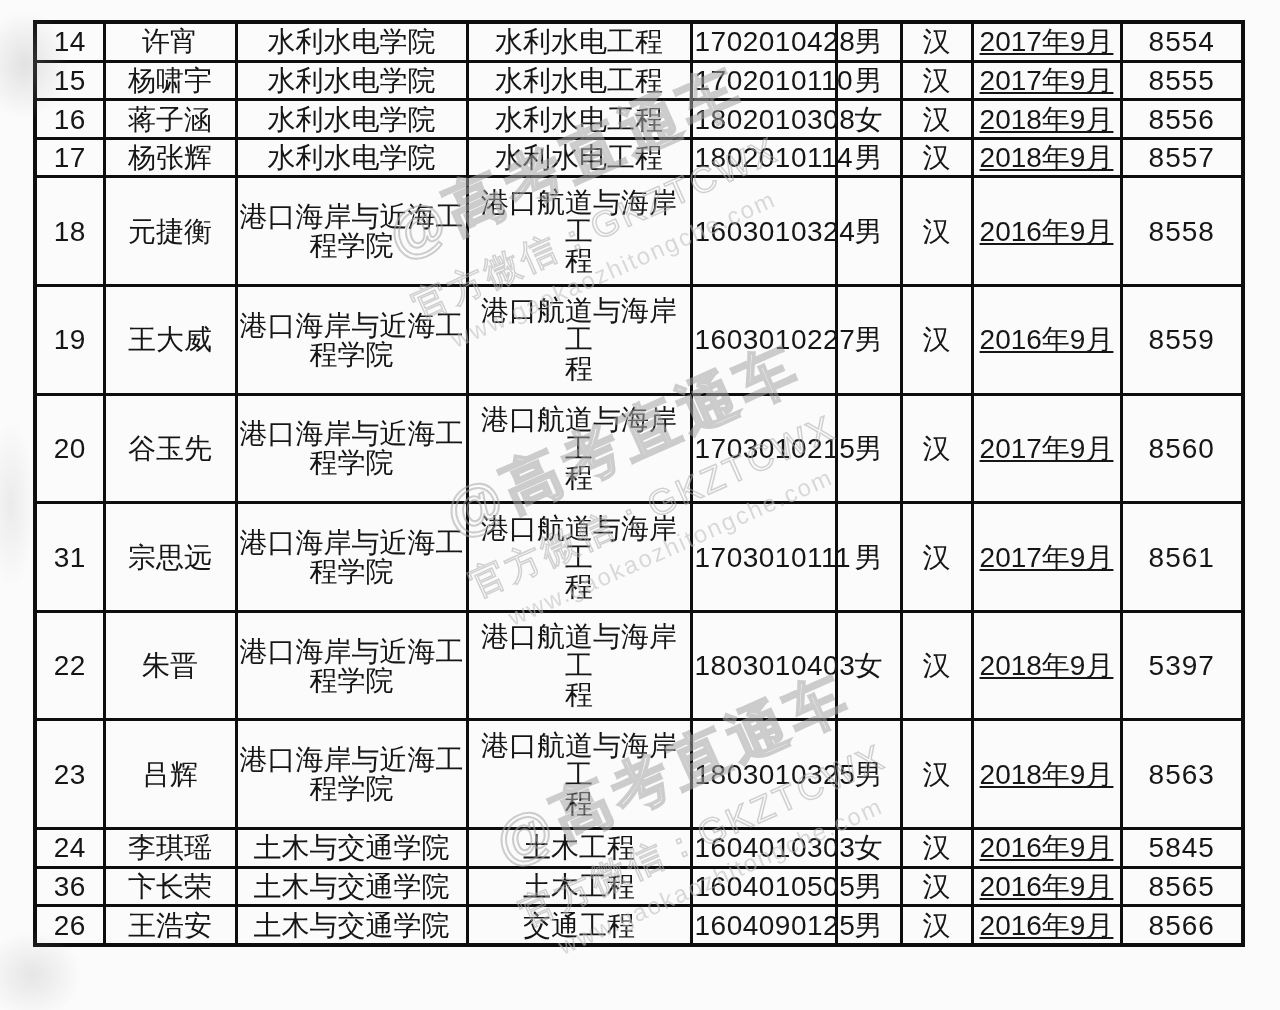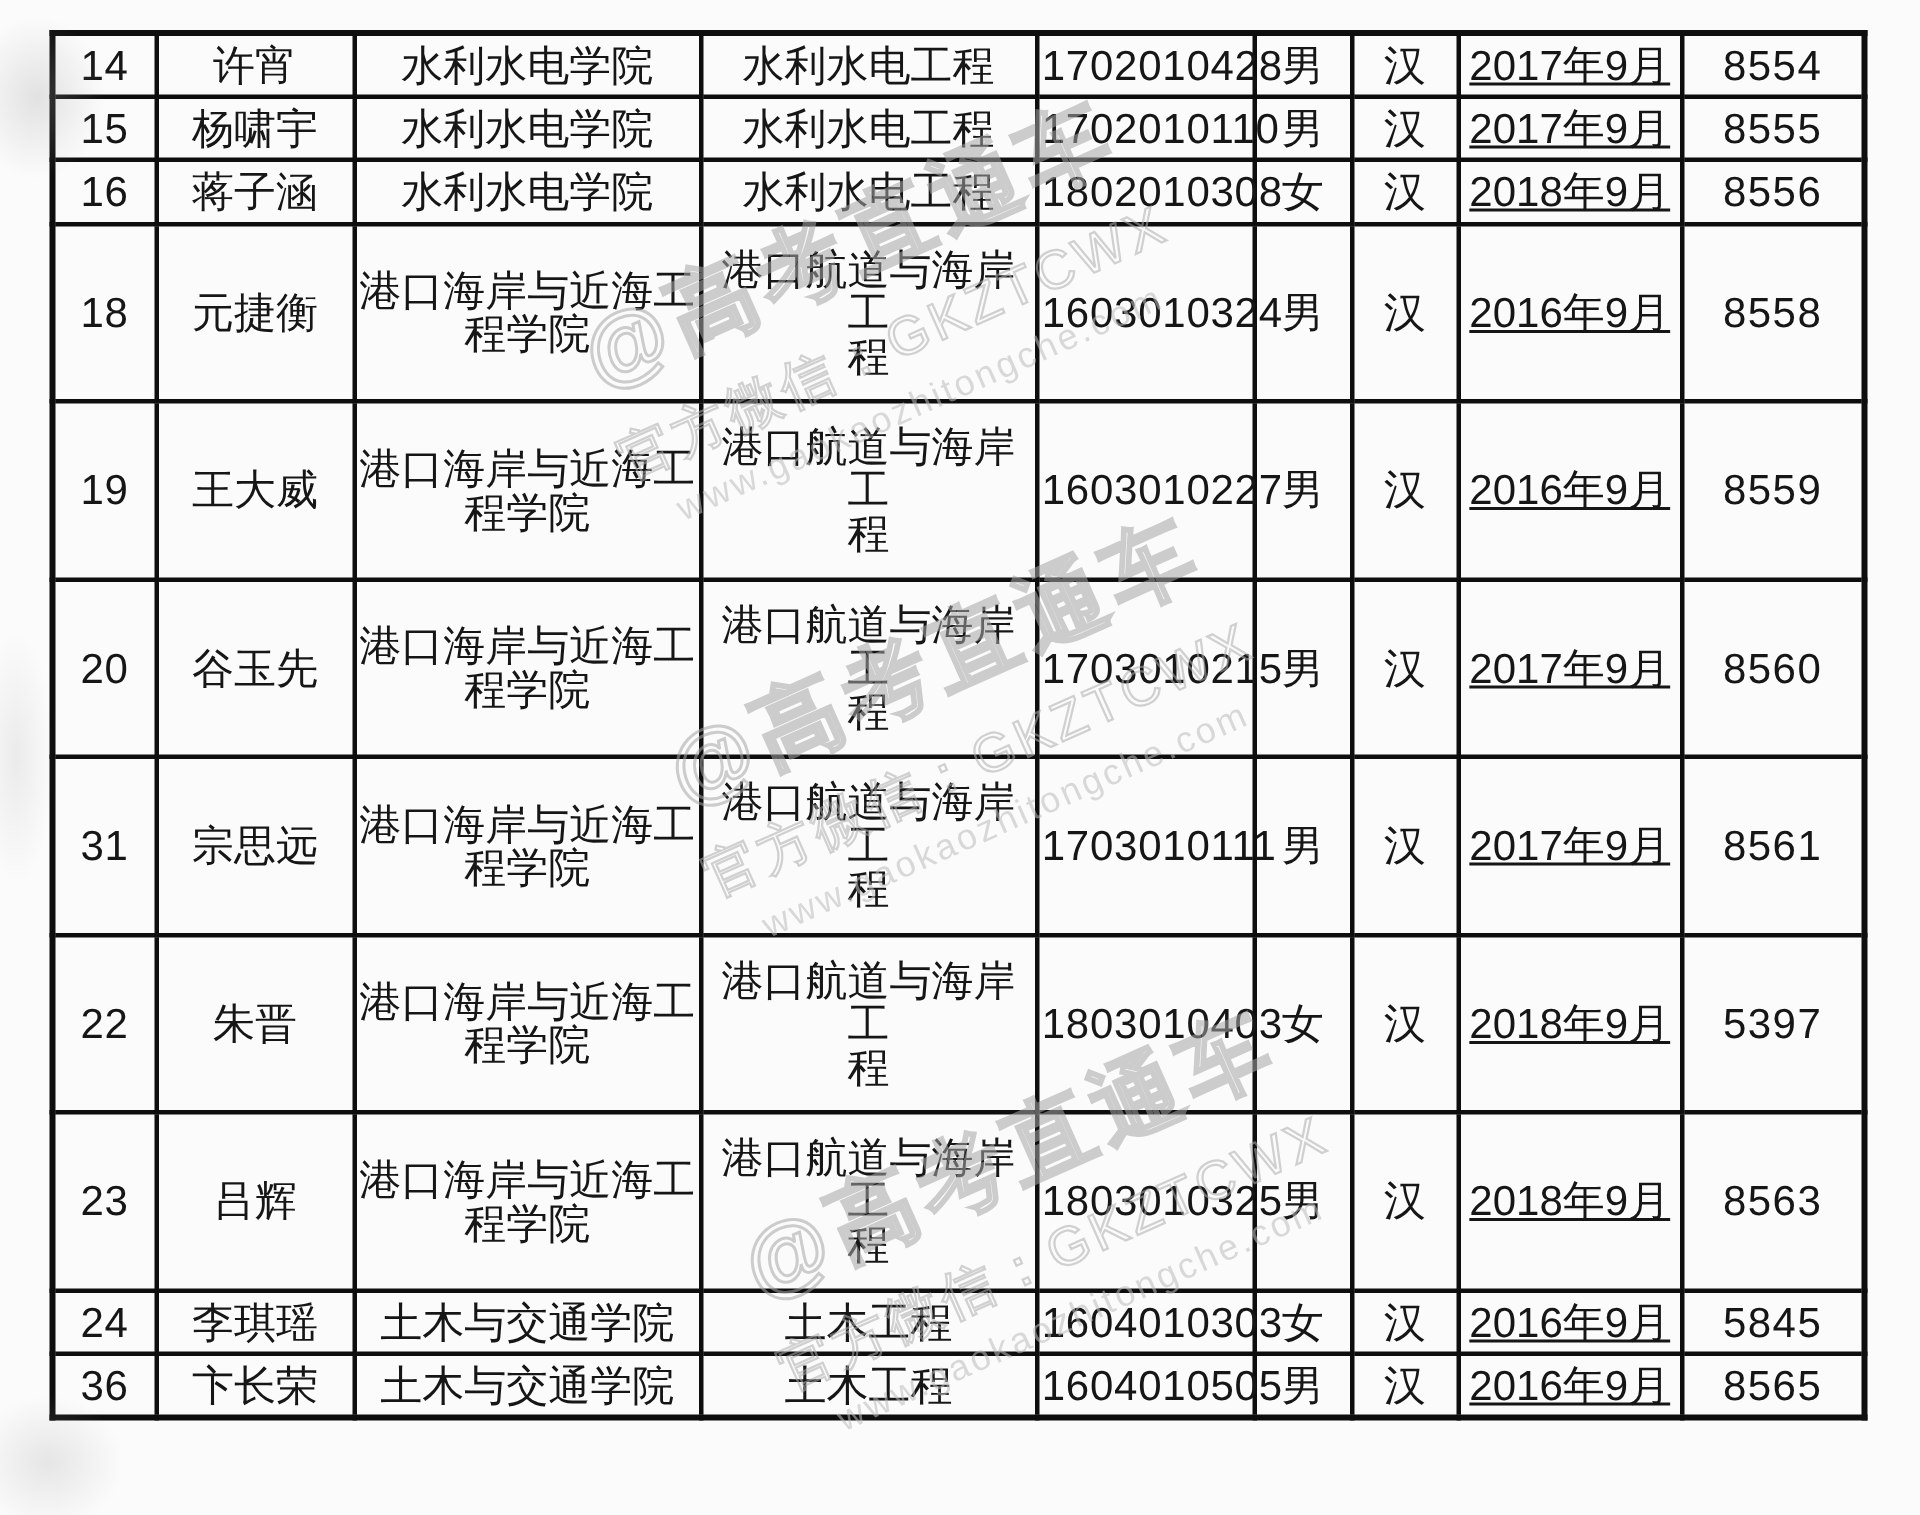--- a/index.html
+++ b/index.html
@@ -114,20 +114,31 @@
         <td class="c-name">蒋子涵</td>
         <td class="c-college">水利水电学院</td>
         <td class="c-major">水利水电工程</td>
         <td class="c-student_id">1802010308</td>
         <td class="c-gender">女</td>
         <td class="c-ethnicity">汉</td>
         <td class="c-enrolled">2018年9月</td>
         <td class="c-code">8556</td>
       </tr>
       <tr>
+        <td class="c-no">17</td>
+        <td class="c-name">杨张辉</td>
+        <td class="c-college">水利水电学院</td>
+        <td class="c-major">水利水电工程</td>
+        <td class="c-student_id">1802010114</td>
+        <td class="c-gender">男</td>
+        <td class="c-ethnicity">汉</td>
+        <td class="c-enrolled">2018年9月</td>
+        <td class="c-code">8557</td>
+      </tr>
+      <tr>
         <td class="c-no">18</td>
         <td class="c-name">元捷衡</td>
         <td class="c-college">港口海岸与近海工
 程学院</td>
         <td class="c-major">港口航道与海岸工
 程</td>
         <td class="c-student_id">1603010324</td>
         <td class="c-gender">男</td>
         <td class="c-ethnicity">汉</td>
         <td class="c-enrolled">2016年9月</td>
@@ -212,20 +223,31 @@
       <tr>
         <td class="c-no">36</td>
         <td class="c-name">卞长荣</td>
         <td class="c-college">土木与交通学院</td>
         <td class="c-major">土木工程</td>
         <td class="c-student_id">1604010505</td>
         <td class="c-gender">男</td>
         <td class="c-ethnicity">汉</td>
         <td class="c-enrolled">2016年9月</td>
         <td class="c-code">8565</td>
+      </tr>
+      <tr>
+        <td class="c-no">26</td>
+        <td class="c-name">王浩安</td>
+        <td class="c-college">土木与交通学院</td>
+        <td class="c-major">交通工程</td>
+        <td class="c-student_id">1604090125</td>
+        <td class="c-gender">男</td>
+        <td class="c-ethnicity">汉</td>
+        <td class="c-enrolled">2016年9月</td>
+        <td class="c-code">8566</td>
       </tr>
     </tbody>
 </table>
 
 <div class="wm wm-a">
   <div class="l1">@高考直通车</div>
   <div class="l2">官方微信：GKZTCWX</div>
   <div class="l3">www.gaokaozhitongche.com</div>
 </div>
 <div class="wm wm-m">

